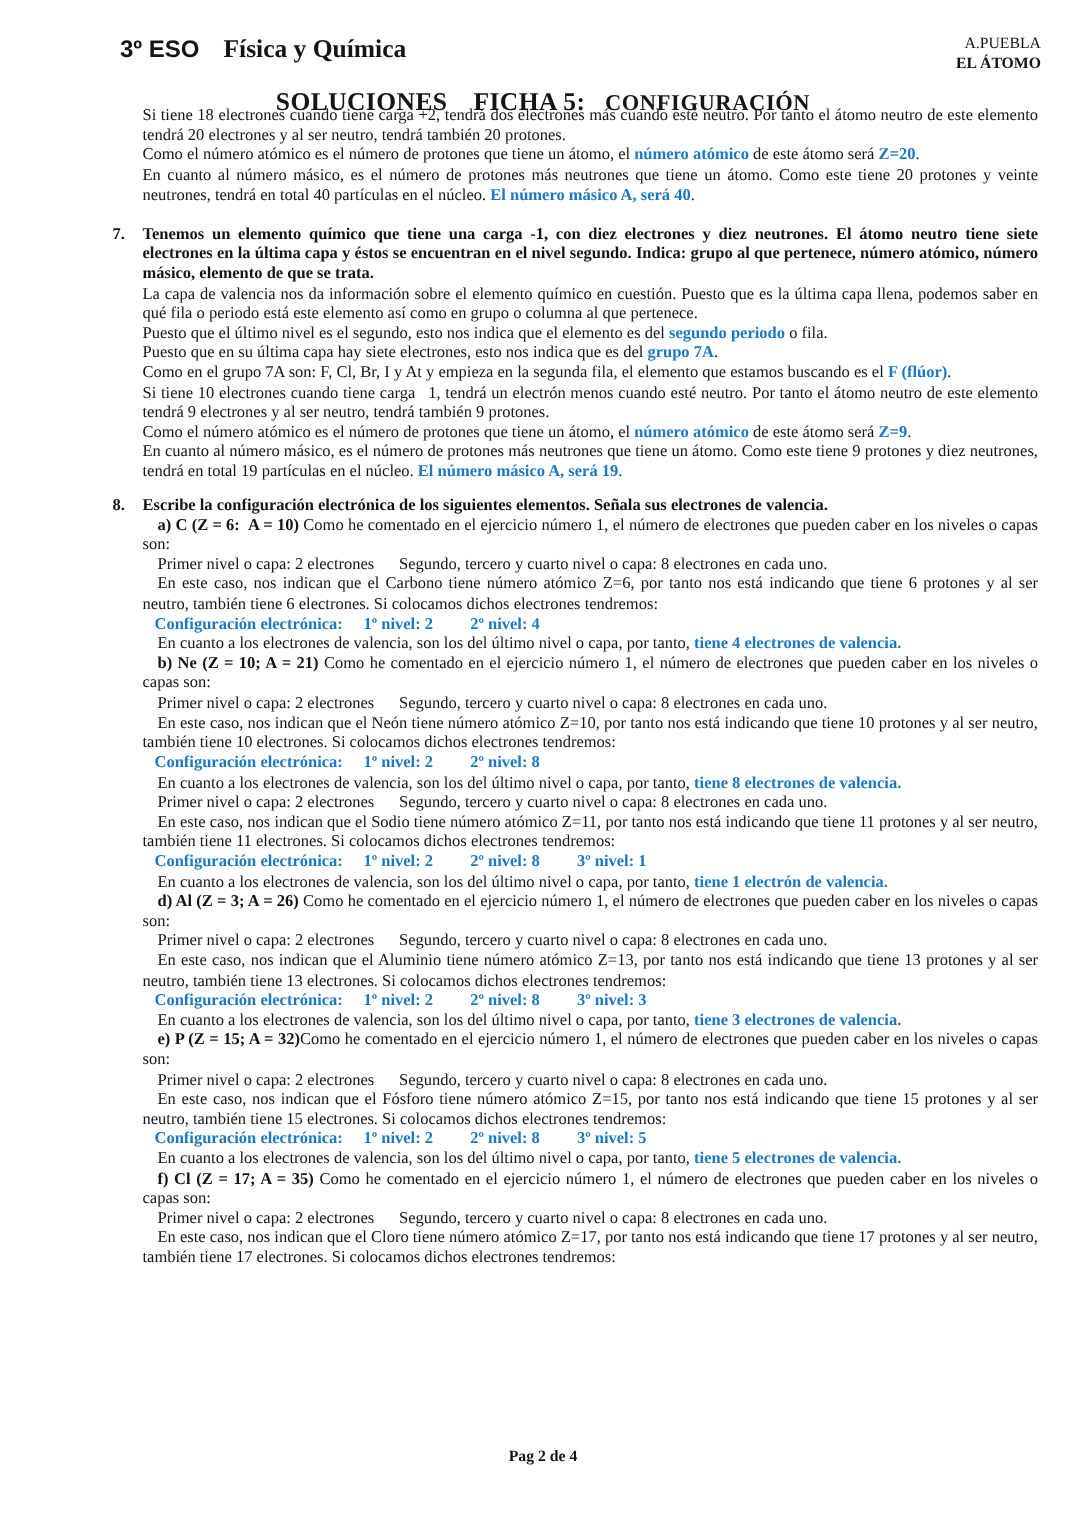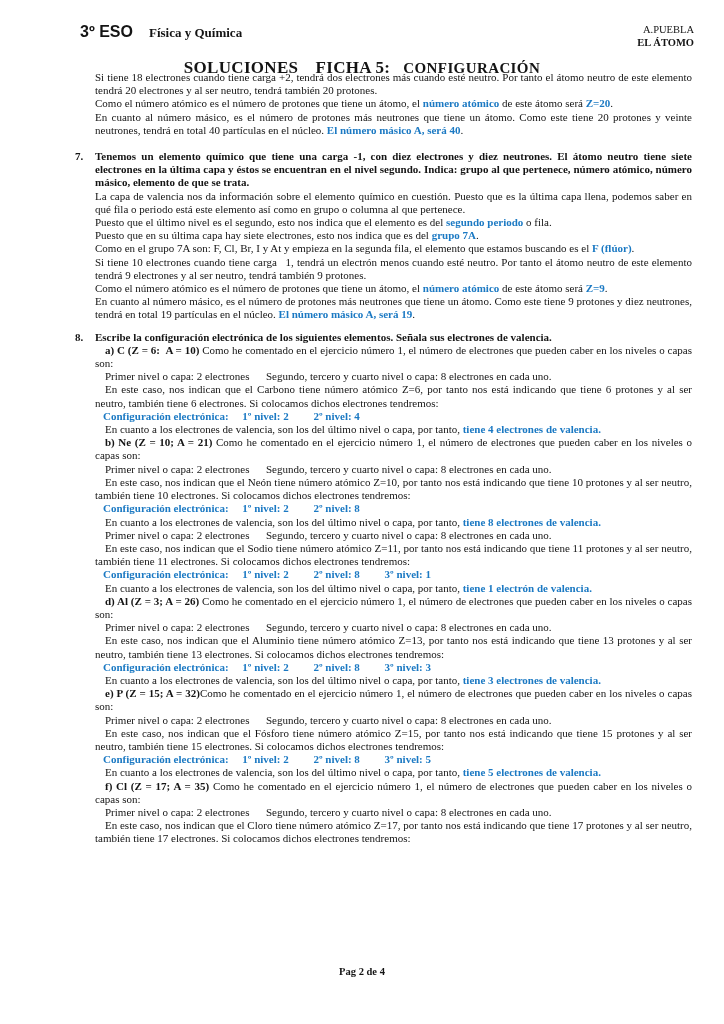--- a/index.html
+++ b/index.html
@@ -9,21 +9,21 @@
     width: 724px; height: 1024px; background: #ffffff; overflow: hidden;
     font-family: "Liberation Serif", "DejaVu Serif", serif; color: var(--ink);
   }
   .page { position: relative; width: 724px; height: 1024px; background: #fff; }
 
   
   .hdr { position: absolute; top: 23px; left: 80px; right: 30px;
          display: flex; justify-content: space-between; align-items: flex-start; }
   .hdr-left { white-space: nowrap; }
   .course { font-family: "Liberation Sans", sans-serif; font-weight: bold; font-size: 16px; }
-  .subject { font-weight: bold; font-size: 13px; margin-left: 12px; }
+  .subject { font-weight: bold; font-size: 17px; margin-left: 12px; }
   .hdr-right { text-align: right; font-size: 10.5px; line-height: 13px; }
   .topic { font-weight: bold; }
 
   
   .title { position: absolute; top: 44px; left: 0; right: 0; margin: 0;
            text-align: center; font-weight: bold; }
   .t-main { font-size: 17px; letter-spacing: 0.3px; }
   .t-sub  { font-size: 15px; margin-left: 5px; letter-spacing: 0.4px; }
 
   

